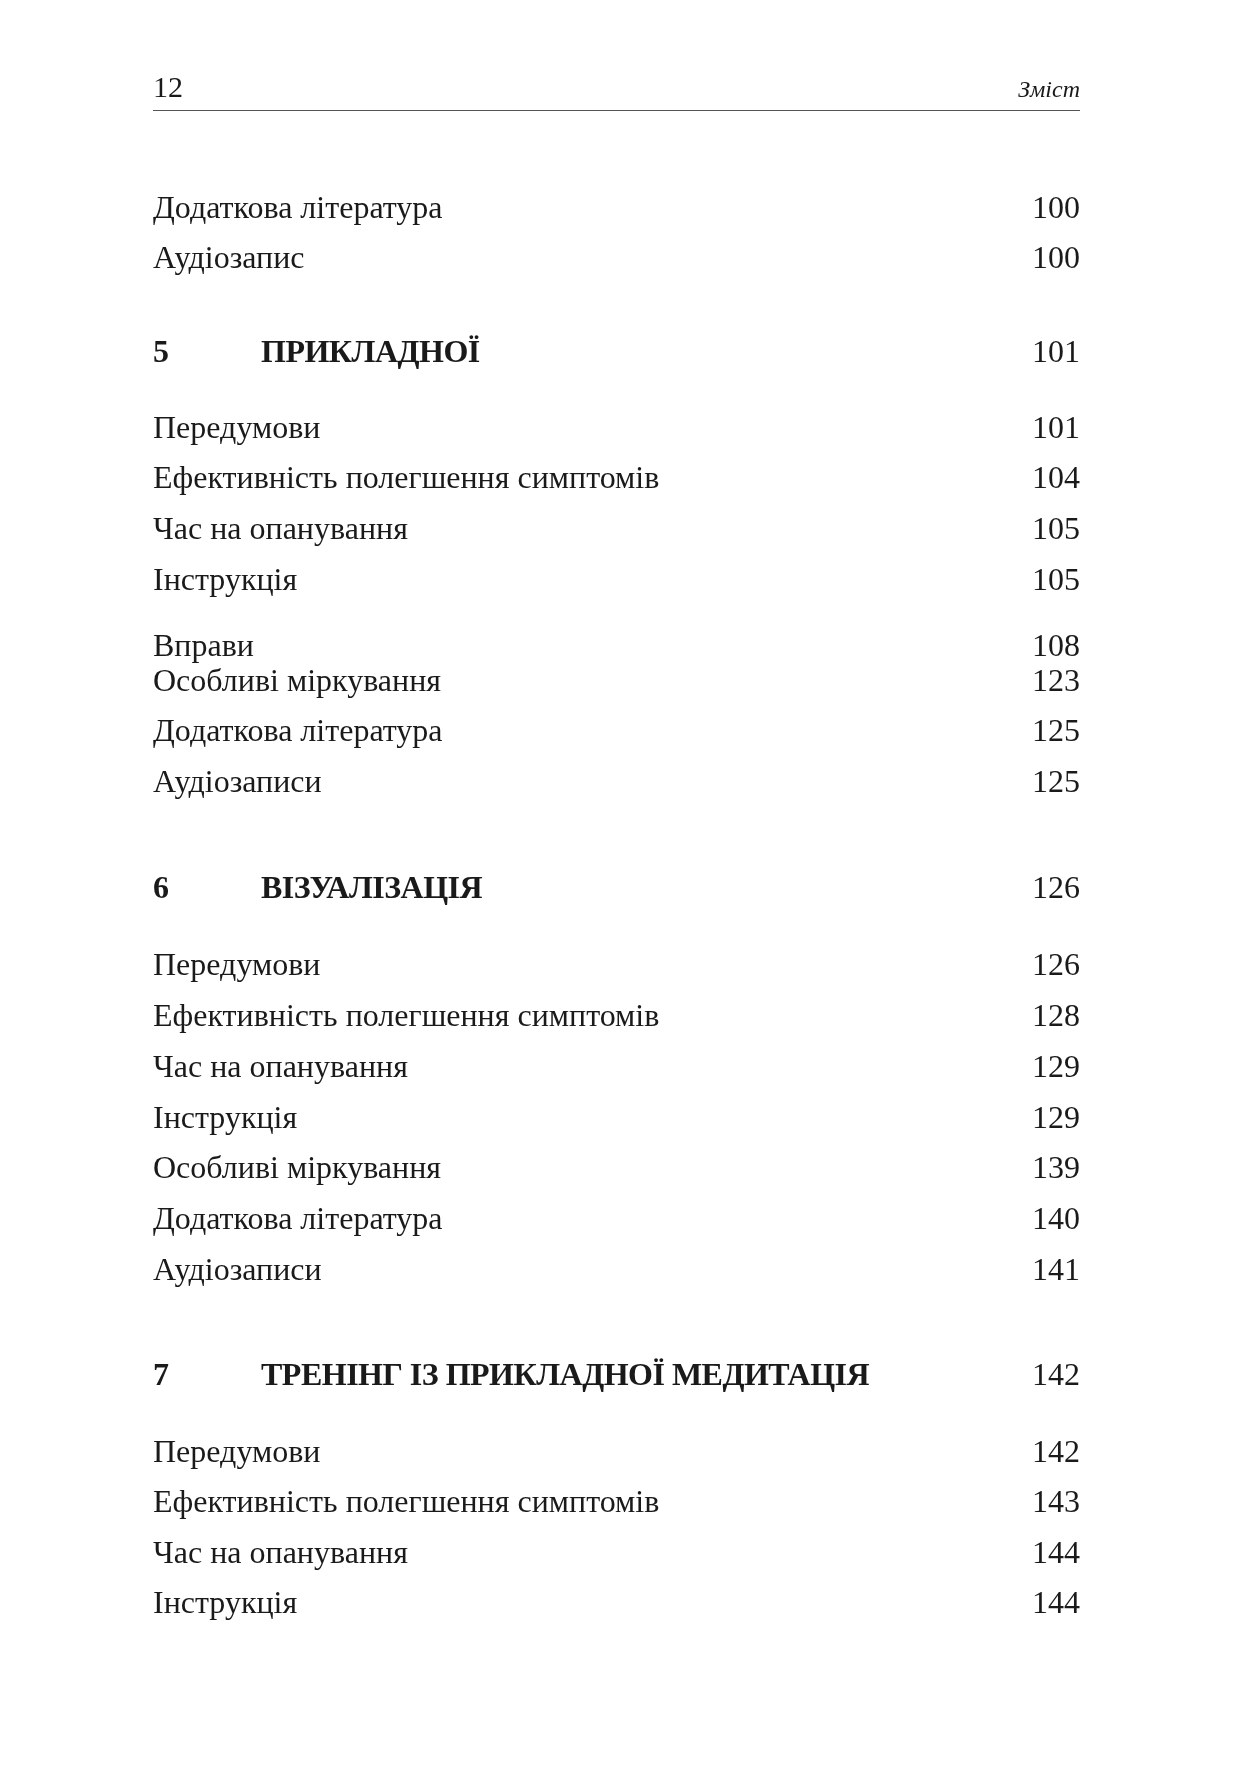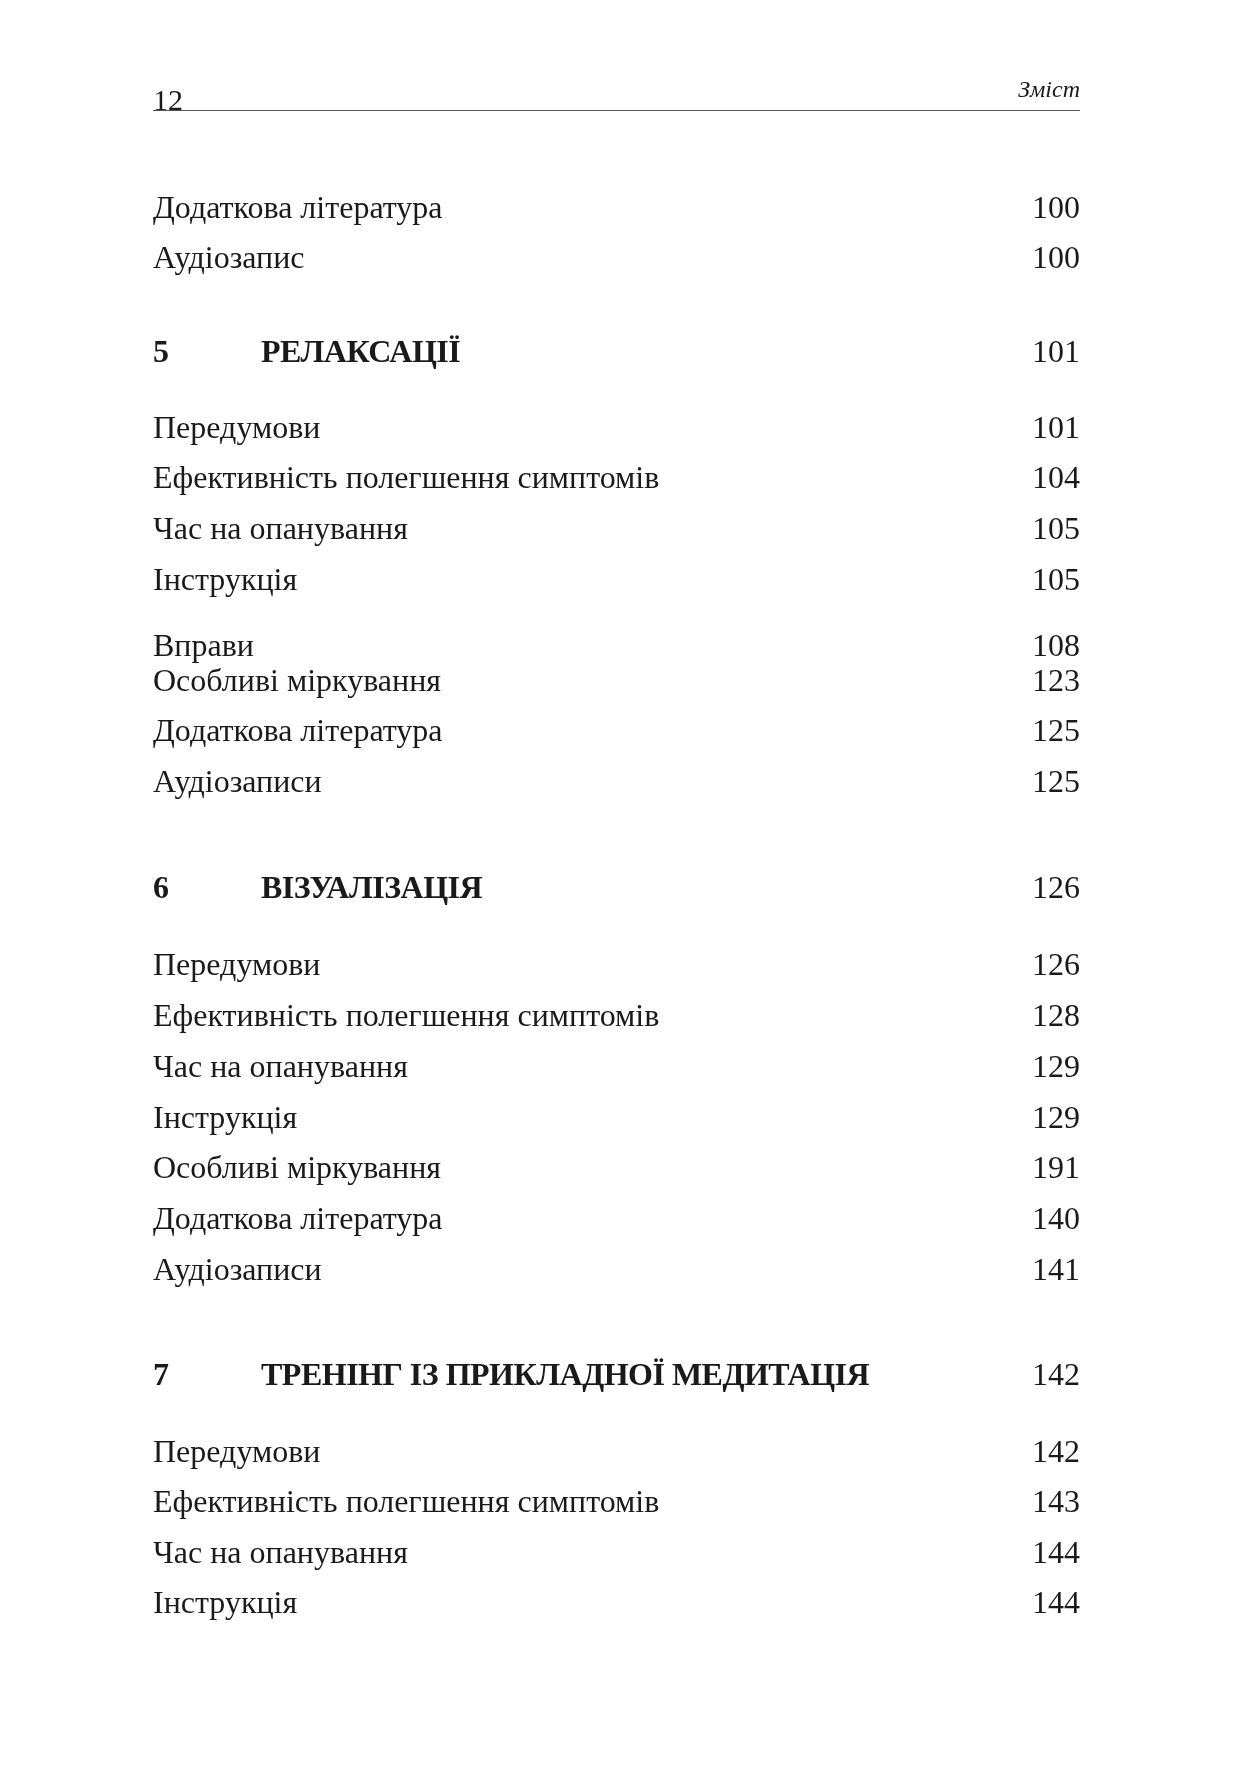--- a/index.html
+++ b/index.html
@@ -19,21 +19,21 @@
     position: absolute;
     left: 153px;
     top: 66px;
     width: 927px;
     height: 44px;
     border-bottom: 1.5px solid #555555;
   }
   .page-number {
     position: absolute;
     left: 0;
-    top: 17px;
+    top: 4px;
     font-size: 30px;
     line-height: 34px;
   }
   .running-head {
     position: absolute;
     right: 0;
     top: 6px;
     font-size: 24px;
     line-height: 34px;
     font-style: italic;
@@ -88,21 +88,21 @@
     <div class="row" style="top: 182px;">
       <span class="title">Додаткова література</span>
       <span class="pg">100</span>
     </div>
     <div class="row" style="top: 232px;">
       <span class="title">Аудіозапис</span>
       <span class="pg">100</span>
     </div>
     <div class="row chapter" style="top: 326px;">
       <span class="num">5</span>
-      <span class="title">РЕЛАКСАЦІЇ</span>
+      <span class="title">ПРИКЛАДНОЇ</span>
       <span class="pg">101</span>
     </div>
     <div class="row" style="top: 402px;">
       <span class="title">Передумови</span>
       <span class="pg">101</span>
     </div>
     <div class="row" style="top: 452px;">
       <span class="title">Ефективність полегшення симптомів</span>
       <span class="pg">104</span>
     </div>
@@ -146,21 +146,21 @@
     <div class="row" style="top: 1041px;">
       <span class="title">Час на опанування</span>
       <span class="pg">129</span>
     </div>
     <div class="row" style="top: 1092px;">
       <span class="title">Інструкція</span>
       <span class="pg">129</span>
     </div>
     <div class="row" style="top: 1142px;">
       <span class="title">Особливі міркування</span>
-      <span class="pg">191</span>
+      <span class="pg">139</span>
     </div>
     <div class="row" style="top: 1193px;">
       <span class="title">Додаткова література</span>
       <span class="pg">140</span>
     </div>
     <div class="row" style="top: 1244px;">
       <span class="title">Аудіозаписи</span>
       <span class="pg">141</span>
     </div>
     <div class="row chapter" style="top: 1349px;">

